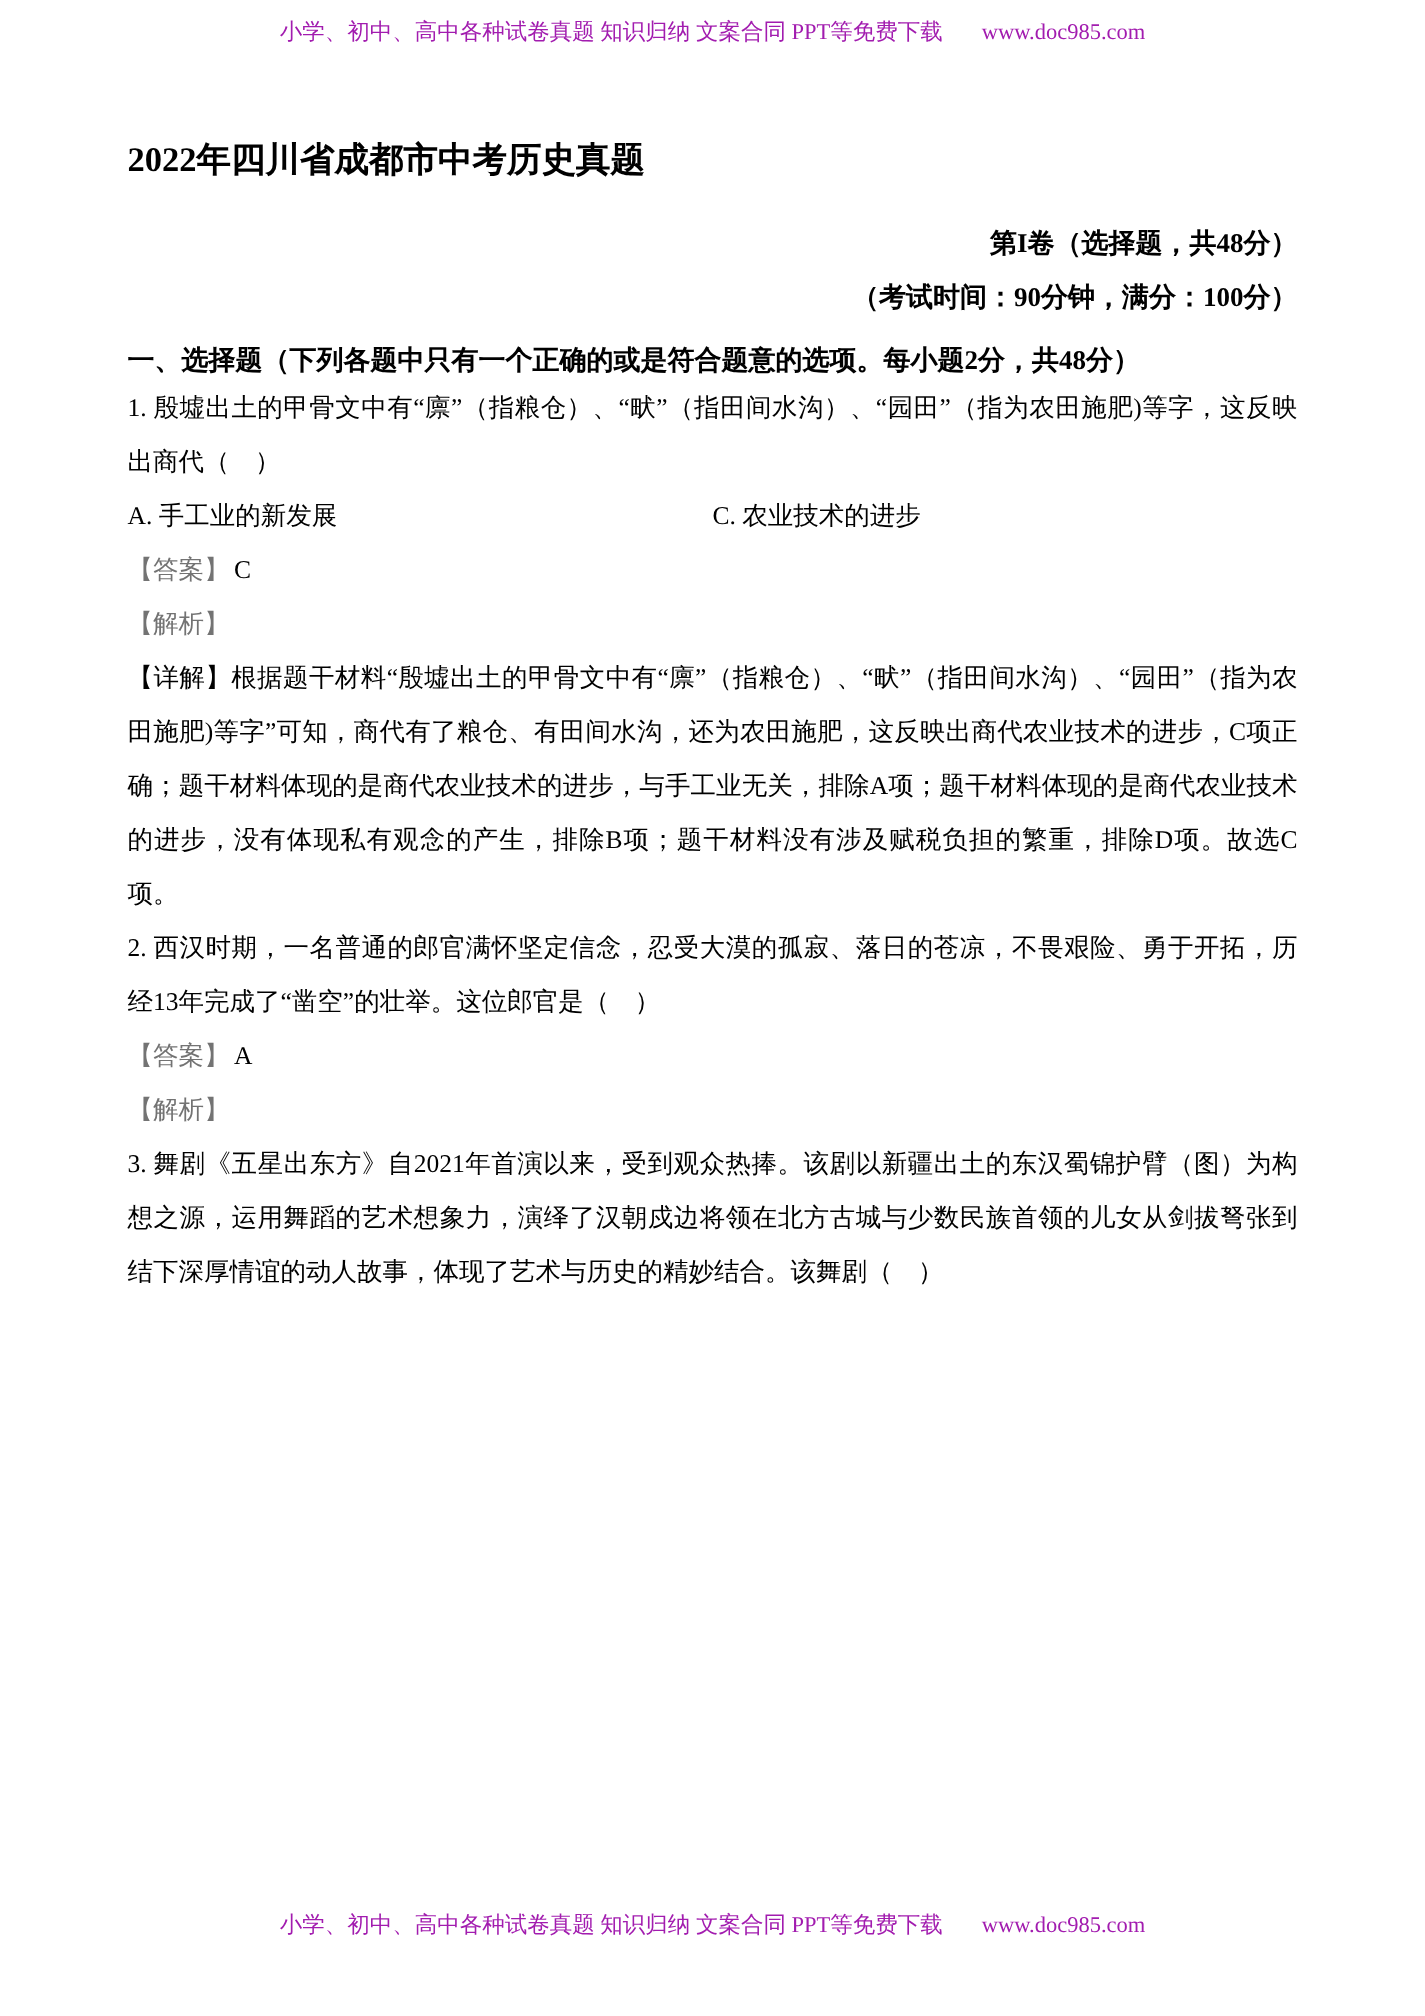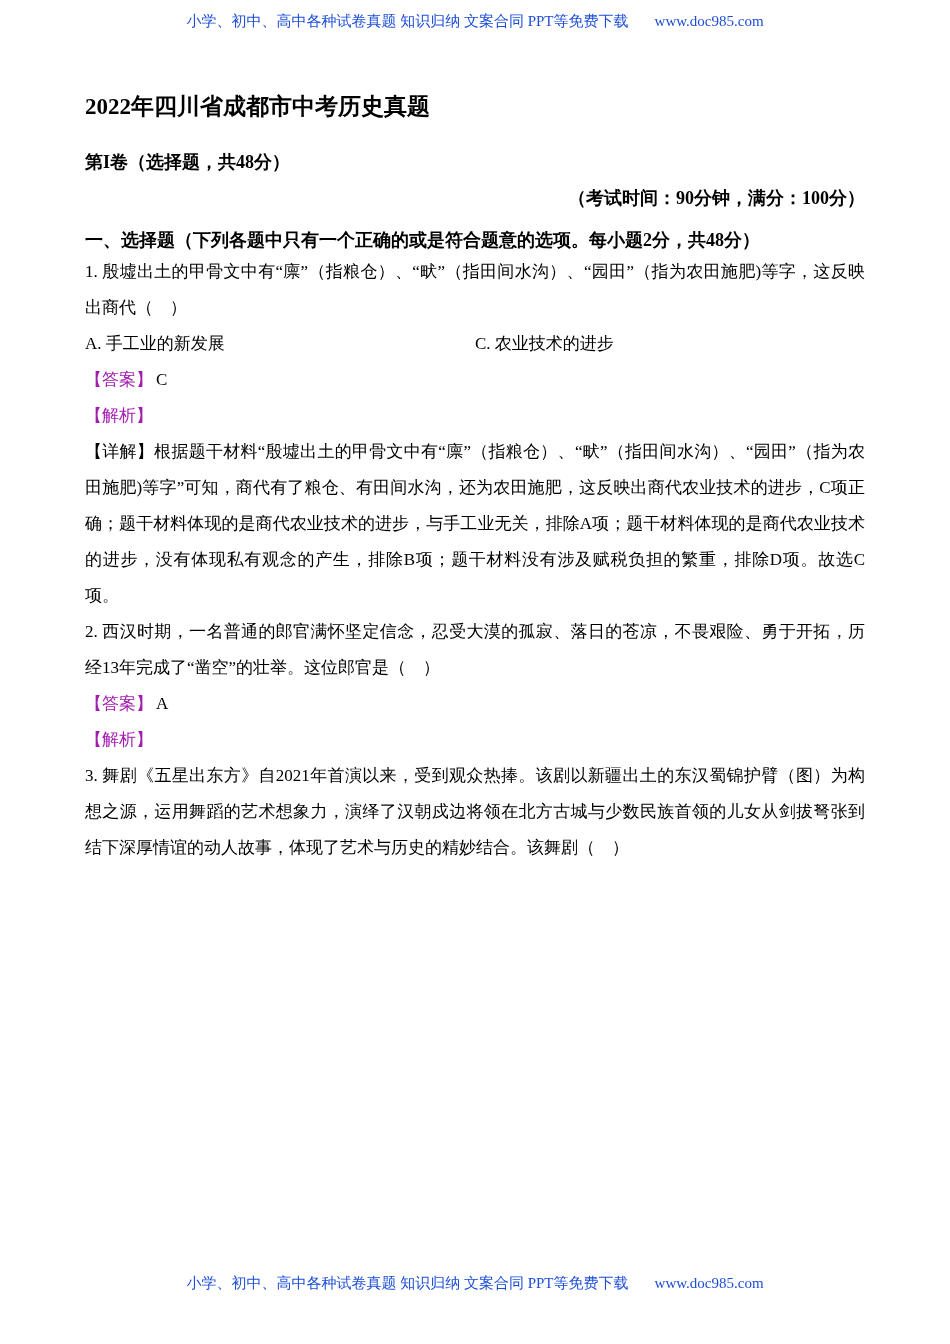--- a/index.html
+++ b/index.html
@@ -14,41 +14,41 @@
     font-family: "Liberation Serif", "DejaVu Serif", serif;
     color: #000000;
     overflow: hidden;
   }
   .page-header, .page-footer {
     position: absolute;
     left: 0;
     width: 950px;
     text-align: center;
     font-size: 15px;
-    color: #1d4ed8;
+    color: #a21caf;
     white-space: nowrap;
   }
   .page-header { top: 12px; }
   .page-footer { top: 1274px; }
   .site-url { margin-left: 26px; }
   .content {
     position: absolute;
     top: 90px;
     left: 85px;
     width: 780px;
   }
   .doc-title {
     margin: 0;
     font-size: 23px;
     font-weight: bold;
     line-height: 34px;
   }
   .doc-subtitle {
     margin: 26px 0 0 0;
-    text-align: left;
+    text-align: right;
     font-size: 18px;
     font-weight: bold;
     line-height: 24px;
   }
   .exam-info {
     margin: 12px 0 0 0;
     text-align: right;
     font-size: 18px;
     font-weight: bold;
     line-height: 24px;
@@ -76,21 +76,21 @@
     display: grid;
     grid-template-columns: 196px 194px 194px 1fr;
     font-size: 17px;
     line-height: 36px;
   }
   .meta-line {
     margin: 0;
     font-size: 17px;
     line-height: 36px;
   }
-  .blue { color: #a21caf; }
+  .blue { color: #737373; }
   .answer-value { margin-left: 3px; }
 </style>
 </head>
 <body>
 
 <div class="page-header">
   <span>小学、初中、高中各种试卷真题 知识归纳 文案合同 PPT等免费下载</span><span class="site-url">www.doc985.com</span>
 </div>
 
 <div class="content">

